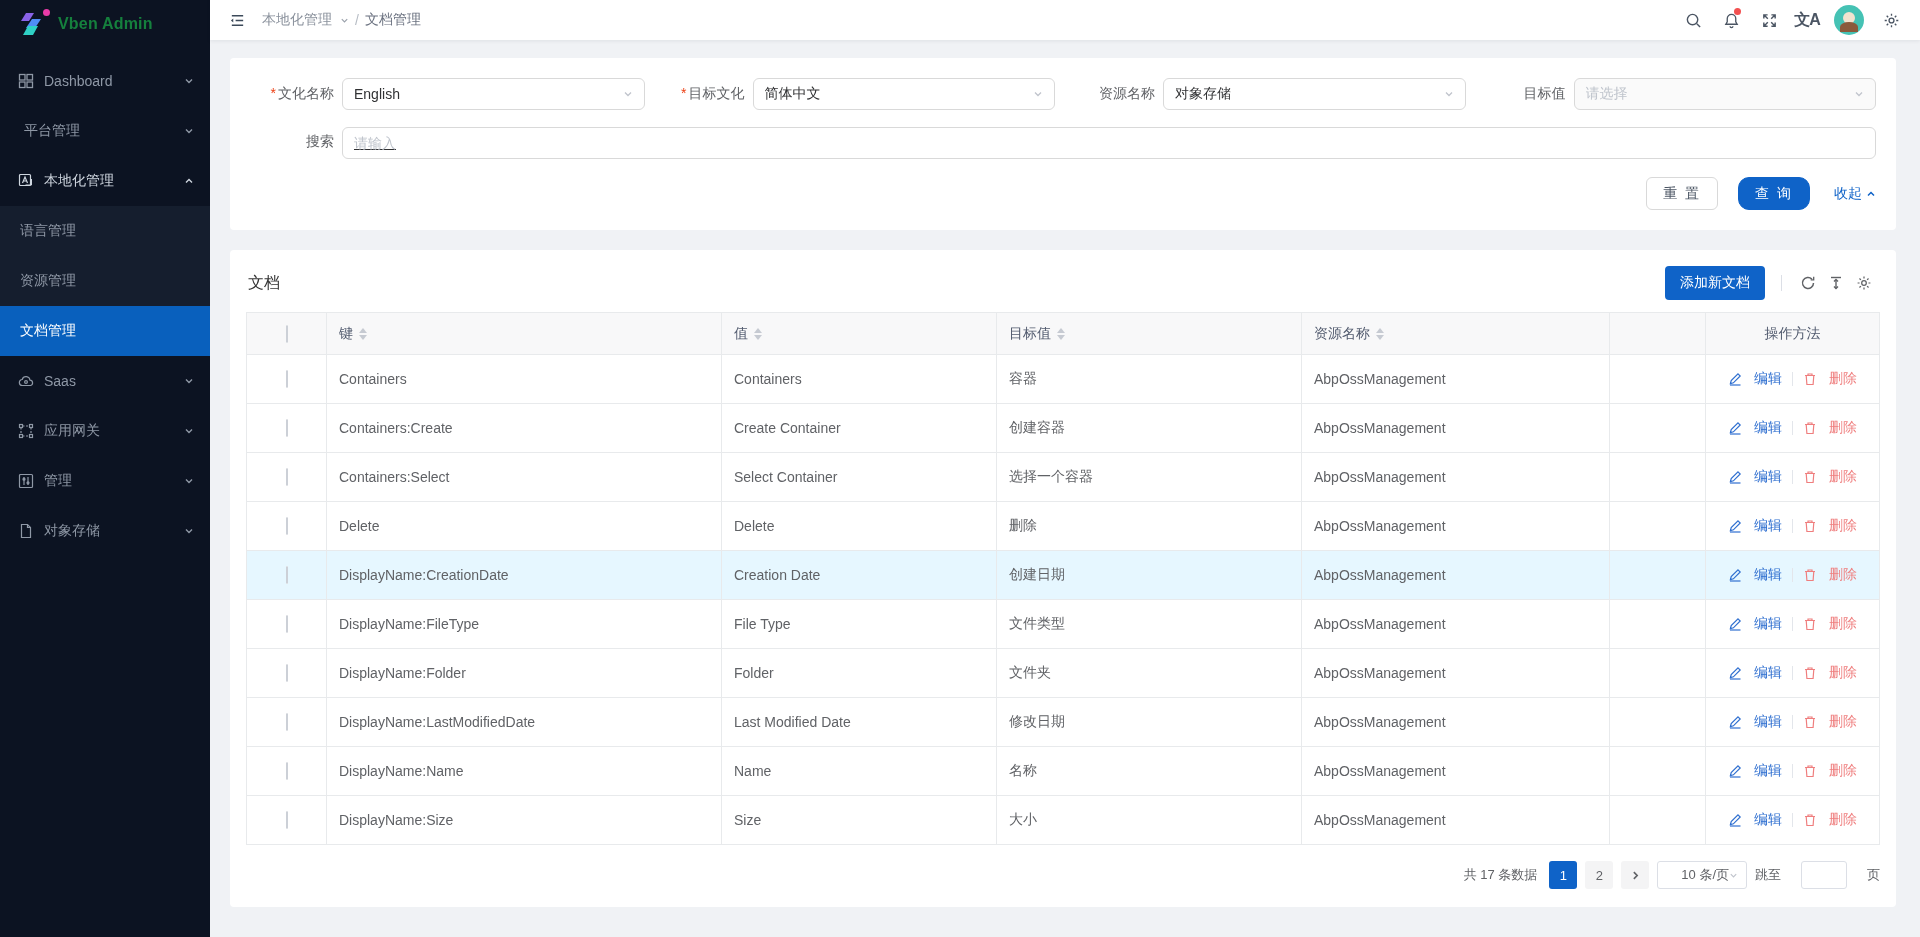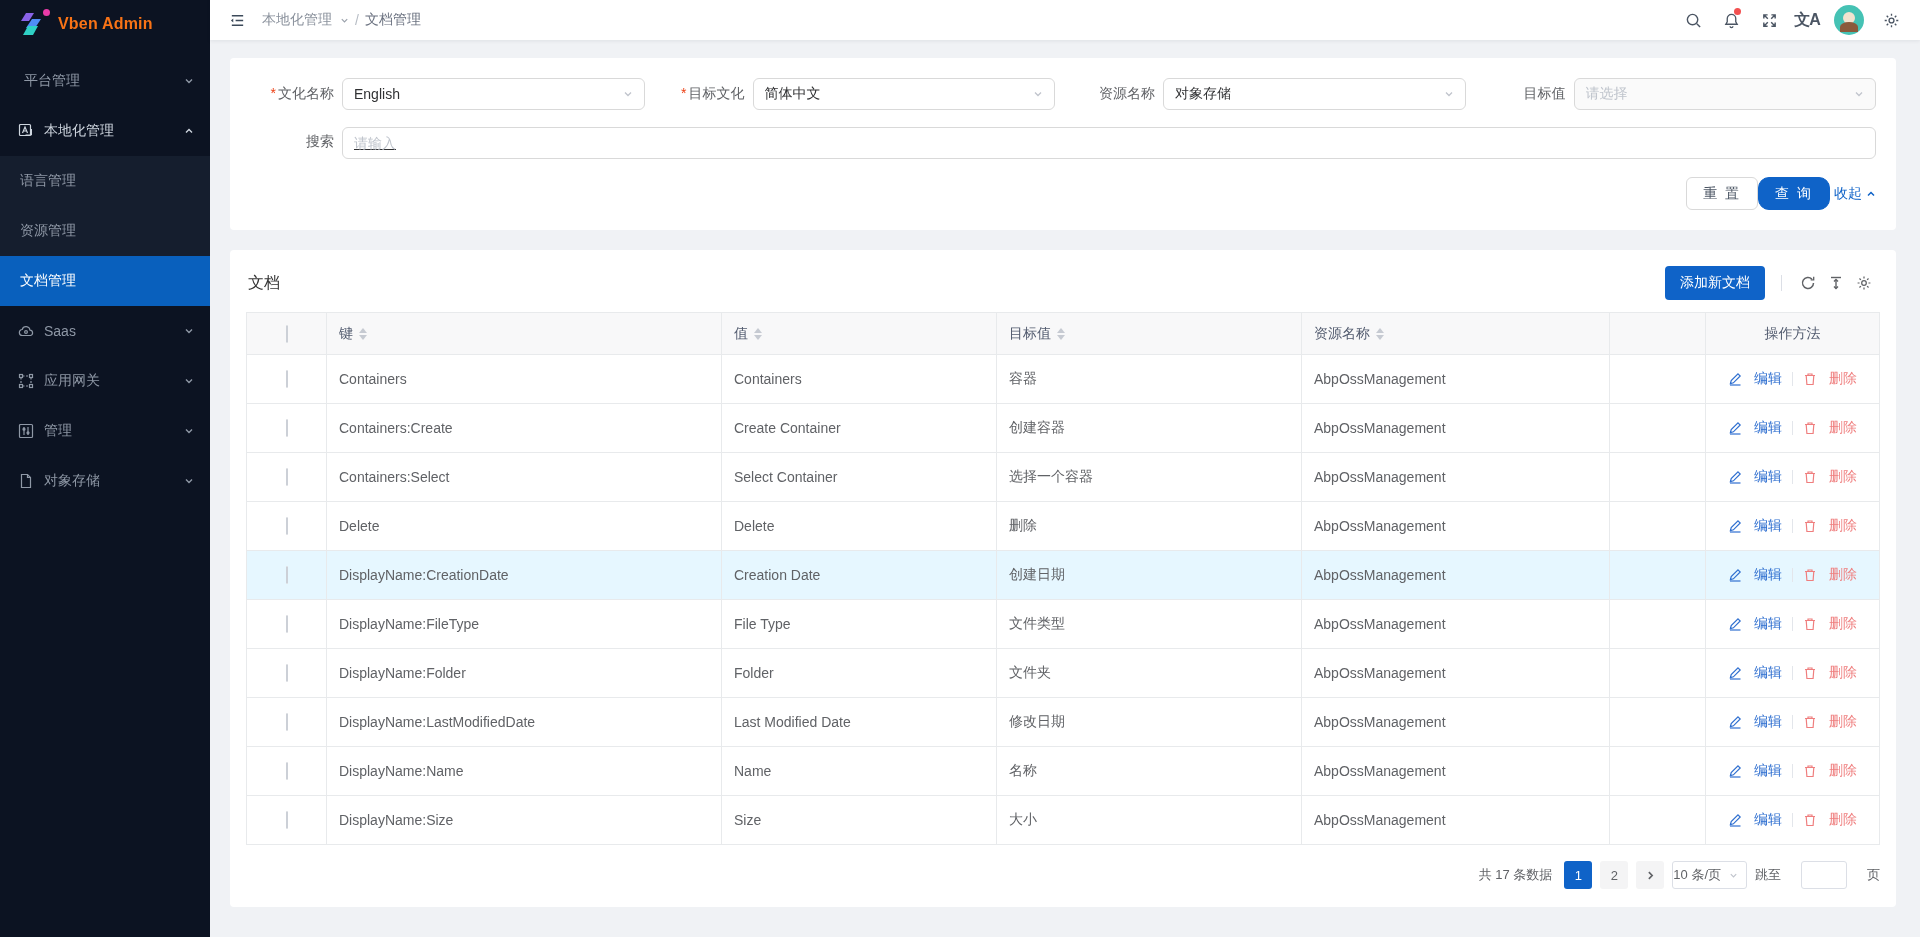--- a/index.html
+++ b/index.html
@@ -5,21 +5,21 @@
   * { margin:0; padding:0; box-sizing:border-box; }
   html,body { width:1920px; height:937px; font-family:"Liberation Sans","DejaVu Sans",sans-serif; background:#f0f2f5; overflow:hidden; }
   body { display:flex; font-size:14px; color:#606266; }
 
   
   .sidebar { width:210px; min-width:210px; height:100%; background:#0c1322; display:flex; flex-direction:column; }
   .logo-row { height:48px; display:flex; align-items:center; padding-left:18px; gap:10px; }
   .logo-mark { position:relative; width:30px; height:26px; }
   .logo-mark svg { display:block; }
   .logo-dot { position:absolute; right:-2px; top:-2px; width:7px; height:7px; border-radius:50%; background:#e93ba8; }
-  .logo-title { color:#f97316; font-size:16px; font-weight:bold; letter-spacing:.2px; }
+  .logo-title { color:#15803d; font-size:16px; font-weight:bold; letter-spacing:.2px; }
   .menu { flex:1; overflow:hidden; padding-top:8px; }
   .menu-item { height:50px; display:flex; align-items:center; padding:0 16px 0 18px; color:#8f98a6; cursor:pointer; font-size:14px; }
   .menu-item .mi-icon { width:16px; height:16px; margin-right:10px; display:inline-flex; }
   .menu-item .mi-label { flex:1; white-space:nowrap; overflow:hidden; }
   .menu-item .chev { width:10px; height:10px; display:inline-flex; }
   .menu-item.parent-open { color:#cfd6df; }
   .menu-item.no-icon { padding-left:24px; }
   .submenu { background:#151e2e; }
   .submenu .menu-item { padding-left:20px; }
   .submenu .menu-item.active { background:#0960bd; color:#fff; }
@@ -53,21 +53,21 @@
   .req { color:#ed4014; margin-right:2px; }
   .select, .text-input { flex:1; height:32px; border:1px solid #d9d9d9; border-radius:6px; background:#fff; display:flex; align-items:center; padding:0 11px; color:#303133; cursor:pointer; min-width:0; }
   .select .sel-value { flex:1; overflow:hidden; white-space:nowrap; }
   .select .sel-chev { width:10px; height:10px; color:#c0c4cc; display:inline-flex; }
   .select.disabled { background:#fafafa; cursor:not-allowed; }
   .placeholder { color:#bfc4cc; }
   .search-row { display:flex; margin-top:17px; }
   .search-row .field-label { margin-top:6px;text-align:right; }
   .text-input input { border:none; outline:none; width:100%; font-size:14px; color:#303133; background:transparent; }
   .text-input input::placeholder { color:#bfc4cc; }
-  .btn-row { display:flex; justify-content:flex-end; align-items:center; gap:0; margin-top:18px; }
+  .btn-row { display:flex; justify-content:flex-end; align-items:center; gap:20px; margin-top:18px; }
   .btn { height:33px; padding:0 16px; border-radius:6px; border:1px solid #d9d9d9; background:#fff; color:#4b5563; font-size:14px; display:inline-flex; align-items:center; cursor:pointer; letter-spacing:2px; }
   .btn.primary { background:#0f63c8; border-color:#0f63c8; color:#fff;border-radius:11px; }
   .link-collapse { color:#0f63c8; display:inline-flex; align-items:center; gap:4px; cursor:pointer; margin-left:4px; }
   .link-collapse .chev { width:10px; height:10px; display:inline-flex; }
 
   
   .table-card { margin-top:20px; padding:14px 16px 18px; }
   .table-head { display:flex; align-items:center; margin:2px 2px 12px; }
   .table-title { font-size:16px; color:#333; }
   .table-tools { margin-left:auto; display:flex; align-items:center; }
@@ -96,21 +96,21 @@
   .act-del { color:#ef7e7e; }
   .act-sep { width:1px; height:14px; background:#e3e6eb; margin:0 10px; }
   .act-link svg { width:14px; height:14px; }
 
   
   .pagination { display:flex; align-items:center; justify-content:flex-end; gap:8px; margin-top:16px; color:#606266; font-size:13px; }
   .pg-total { margin-right:4px; }
   .pg-item { min-width:28px; height:28px; border-radius:3px; background:#f4f4f5; color:#606266; display:inline-flex; align-items:center; justify-content:center; cursor:pointer; padding:0 4px; }
   .pg-item.active { background:#0f63c8; color:#fff; }
   .pg-next svg { width:11px; height:11px; }
-  .pg-size { height:28px; border:1px solid #dcdfe6; border-radius:3px; background:#fff; display:inline-flex; align-items:center; gap:8px; padding:0 8px 0 0; cursor:pointer; color:#606266; }
+  .pg-size { height:28px; border:1px solid #dcdfe6; border-radius:3px; background:#fff; display:inline-flex; align-items:center; padding:0 8px 0 23px; cursor:pointer; color:#606266; }
   .pg-size .sel-chev { width:9px; height:9px; color:#c0c4cc; display:inline-flex; }
   .pg-jump { display:flex; align-items:center; gap:20px; }
   .pg-jump input { width:46px; height:28px; border:1px solid #dcdfe6; border-radius:3px; outline:none; text-align:center; font-size:13px; }
 </style>
 </head>
 <body>
 
 <aside class="sidebar">
   <div class="logo-row">
     <span class="logo-mark">
@@ -118,20 +118,36 @@
         <path d="M8 2 L16 2 L11 10 L3 10 Z" fill="#8a63e8"></path>
         <path d="M14 8 L23 8 L17 17 L8 17 Z" fill="#4f8df5"></path>
         <path d="M10 15 L20 15 L15 24 L5 24 Z" fill="#2fd0c5"></path>
       </svg>
       <span class="logo-dot"></span>
     </span>
     <span class="logo-title">Vben Admin</span>
   </div>
 
   <nav class="menu">
+    <div class="menu-item">
+      <span class="mi-icon">
+        <svg viewBox="0 0 16 16" fill="none" stroke="currentColor" stroke-width="1.3">
+            <rect x="1.5" y="1.5" width="5.5" height="5.5"></rect>
+            <rect x="9" y="1.5" width="5.5" height="5.5"></rect>
+            <rect x="1.5" y="9" width="5.5" height="5.5"></rect>
+            <rect x="9" y="9" width="5.5" height="5.5"></rect>
+          </svg>
+      </span>
+      <span class="mi-label">Dashboard</span>
+      <span class="chev">
+          <svg viewBox="0 0 10 10" fill="none" stroke="currentColor" stroke-width="1.4">
+            <polyline points="2,3.5 5,6.5 8,3.5"></polyline>
+          </svg>
+        </span>
+    </div>
 
     <div class="menu-item no-icon">
       <span class="mi-label">平台管理</span>
       <span class="chev">
           <svg viewBox="0 0 10 10" fill="none" stroke="currentColor" stroke-width="1.4">
             <polyline points="2,3.5 5,6.5 8,3.5"></polyline>
           </svg>
         </span>
     </div>
 

